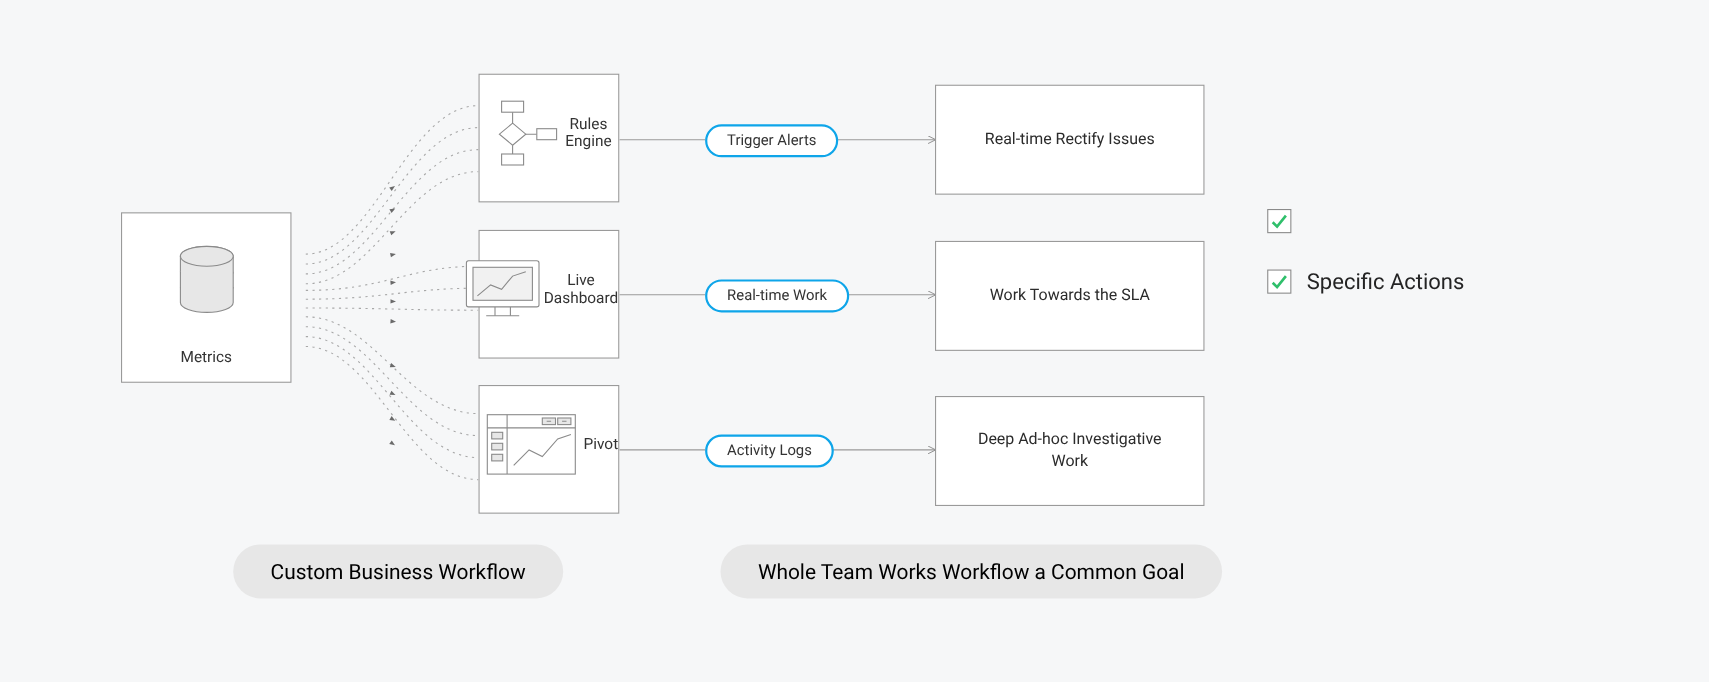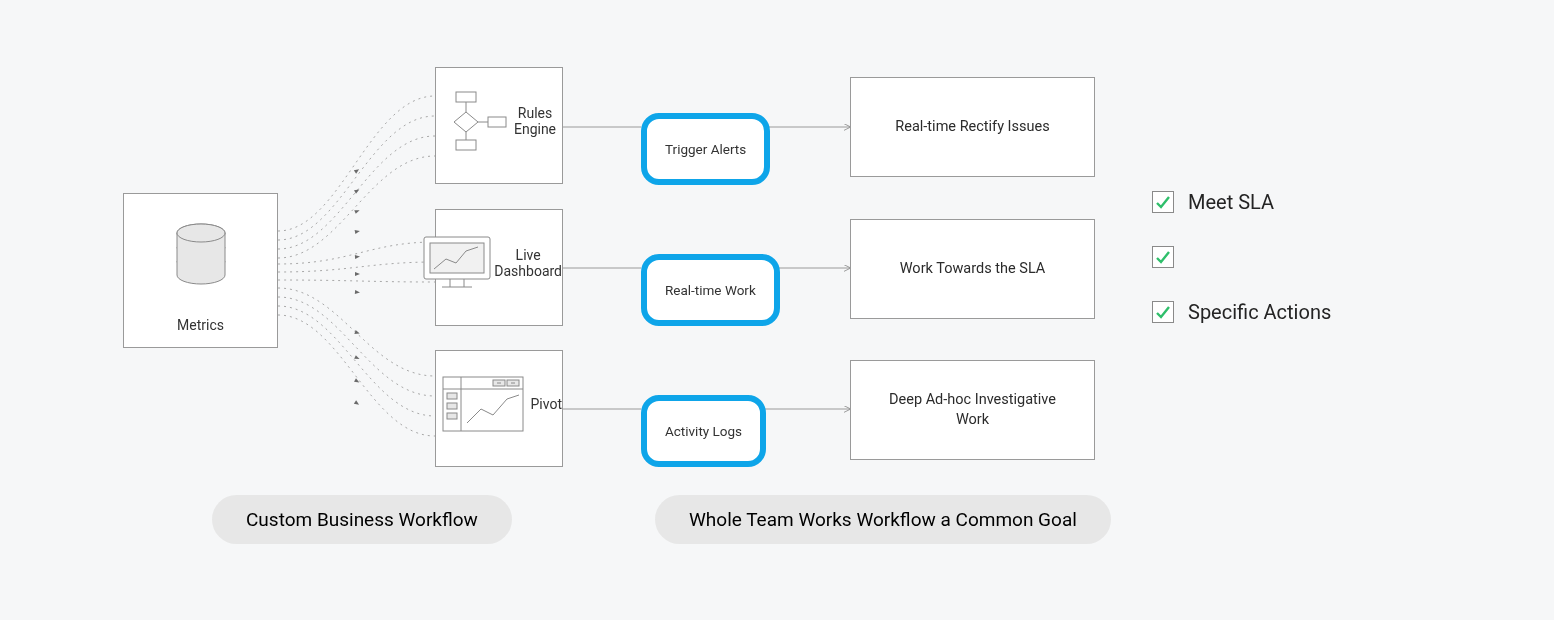--- a/index.html
+++ b/index.html
@@ -21,21 +21,21 @@
     border: 1px solid #9a9a9a;
   }
   .box-label {
     font-size: 14px;
     color: #333;
     text-align: center;
   }
 
   
   #metrics-box {
-    left: 123px; top: 193px; width: 155px; height: 155px;
+    left: 110px; top: 193px; width: 155px; height: 155px;
     display: flex; flex-direction: column; align-items: center; justify-content: flex-end;
     padding-bottom: 14px;
   }
   #metrics-box .icon-wrap { flex: 1; display:flex; align-items:center; justify-content:center; }
 
   
   .engine-box {
     left: 435px; width: 128px; height: 117px;
     display: flex; flex-direction: row; align-items: center; justify-content: flex-end;
     padding-bottom: 10px;
@@ -51,22 +51,22 @@
     display:flex; align-items:center; justify-content:center;
     padding: 0 27px; text-align:center;
   }
   #result-1 { top: 77px; }
   #result-2 { top: 219px; }
   #result-3 { top: 360px; }
   .result-text { font-size: 14.5px; color:#2b2b2b; line-height:1.35; }
 
   
   .pill {
-    position:absolute; background:#fff; border:6px solid #0ea5e9;
-    border-radius: 18px; padding: 22px 18px; font-size:13.5px; color:#333;
+    position:absolute; background:#fff; border:2px solid #0ea5e9;
+    border-radius: 18px; padding: 5px 18px; font-size:13.5px; color:#333;
     white-space:nowrap;
   }
   #pill-1 { left: 641px; top: 113px; }
   #pill-2 { left: 641px; top: 254px; }
   #pill-3 { left: 641px; top: 395px; }
 
   
   .section-label {
     position:absolute;
     background:#e7e7e7;
@@ -233,28 +233,20 @@
 <div id="section-left" class="section-label">Custom Business Workflow</div>
 <div id="section-right" class="section-label">Whole Team Works Workflow a Common Goal</div>
 
 <div id="checklist">
   <div class="check-row">
     <div class="check-box">
       <svg viewBox="0 0 16 16">
           <polyline points="2,9 6,13 14,3" fill="none" stroke="#2fbf6b" stroke-width="2.4"></polyline>
         </svg>
     </div>
-    <div class="check-label">Meet SLA</div>
-  </div>
-  <div class="check-row">
-    <div class="check-box">
-      <svg viewBox="0 0 16 16">
-          <polyline points="2,9 6,13 14,3" fill="none" stroke="#2fbf6b" stroke-width="2.4"></polyline>
-        </svg>
-    </div>
   </div>
   <div class="check-row">
     <div class="check-box">
       <svg viewBox="0 0 16 16">
           <polyline points="2,9 6,13 14,3" fill="none" stroke="#2fbf6b" stroke-width="2.4"></polyline>
         </svg>
     </div>
     <div class="check-label">Specific Actions</div>
   </div>
 </div>

